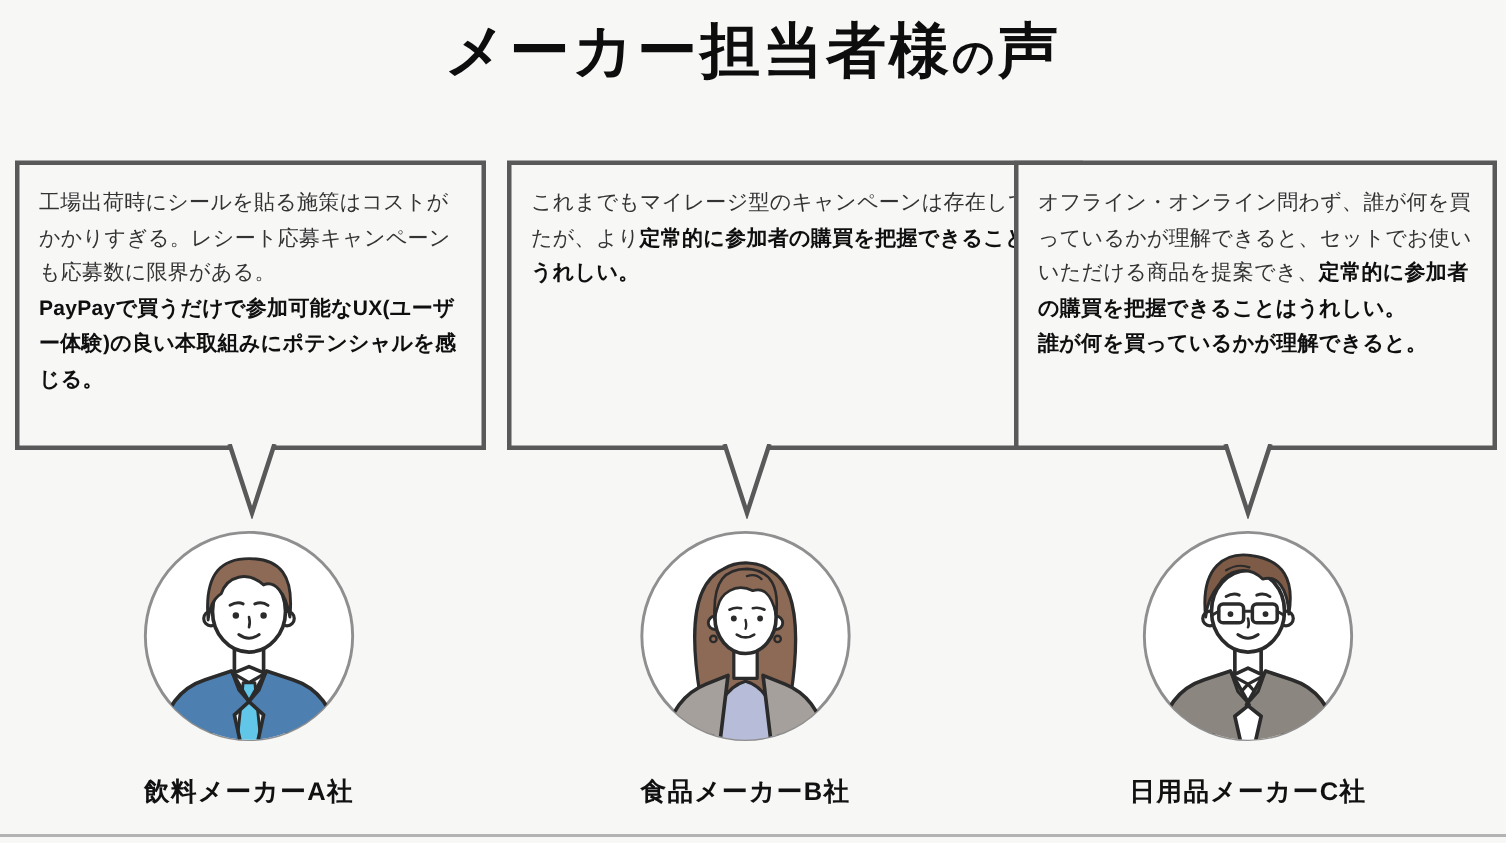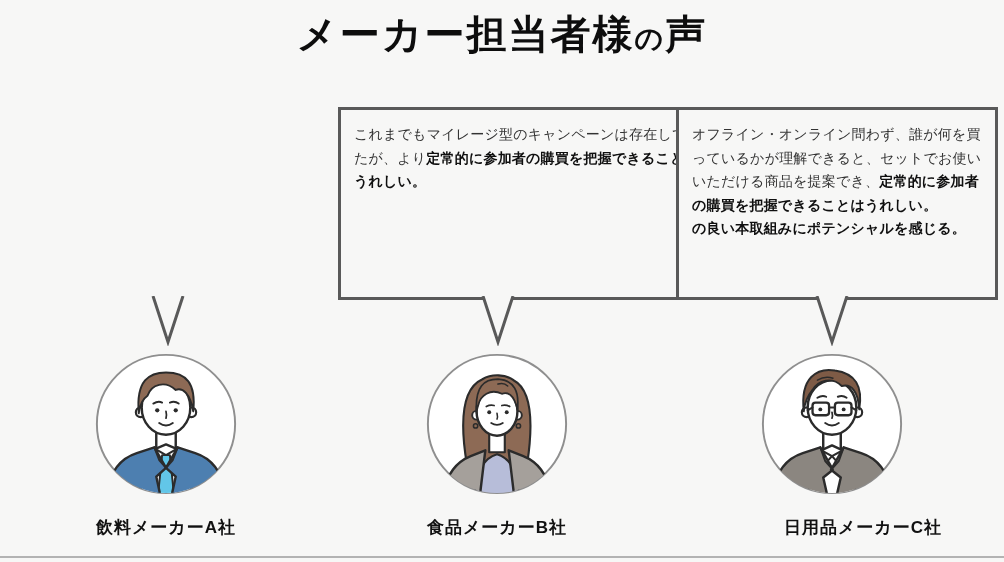--- a/index.html
+++ b/index.html
@@ -38,41 +38,44 @@
   .tail-1 { left:151px; } .tail-2 { left:481px; } .tail-3 { left:815px; }
 
   .avatar { position:absolute; top:351px; width:146px; height:146px; }
   .avatar-1 { left:93px; } .avatar-2 { left:424px; } .avatar-3 { left:759px; }
 
   .company {
     position:absolute; top:516px; width:220px;
     text-align:center; font-size:17px; font-weight:700; color:#111;
     letter-spacing:1px;
   }
-  .company-1 { left:56px; } .company-2 { left:387px; } .company-3 { left:722px;text-align:right; }
+  .company-1 { left:56px; } .company-2 { left:387px; } .company-3 { left:722px; }
 
   .divider {
     position:absolute; top:556px; left:0; width:1004px; height:2px;
     background:#b3b3b3;
   }
 </style>
 </head>
 <body>
 
 <div class="slide">
 
   <h1 class="title"><span>メーカー担当者様</span><span class="particle">の</span><span>声</span></h1>
 
+  <div class="bubble bubble-1">
+    <p><span>工場出荷時にシールを貼る施策はコストがかかりすぎる。レシート応募キャンペーンも応募数に限界がある。</span><br><span class="b">PayPayで買うだけで参加可能なUX(ユーザー体験)の良い本取組みにポテンシャルを感じる。</span></p>
+  </div>
 
   <div class="bubble bubble-2">
     <p><span>これまでもマイレージ型のキャンペーンは存在していたが、より</span><span class="b">定常的に参加者の購買を把握できることはうれしい。</span><br></p>
   </div>
 
   <div class="bubble bubble-3">
-    <p><span>オフライン・オンライン問わず、誰が何を買っているかが理解できると、セットでお使いいただける商品を提案でき、</span><span class="b">定常的に参加者の購買を把握できることはうれしい。</span><br><span class="b">の良い本取組みにポテンシャルを感じる。</span></p>
+    <p><span>オフライン・オンライン問わず、誰が何を買っているかが理解できると、セットでお使いいただける商品を提案でき、</span><span class="b">定常的に参加者の購買を把握できることはうれしい。</span><br><span class="b">誰が何を買っているかが理解できると。</span></p>
   </div>
 
   <svg class="tail tail-1" width="34" height="50" viewBox="0 0 34 50">
     <path d="M2,0 L17,46 L32,0" fill="#f7f7f6" stroke="#595959" stroke-width="3"></path>
   </svg>
   <svg class="tail tail-2" width="34" height="50" viewBox="0 0 34 50">
     <path d="M2,0 L17,46 L32,0" fill="#f7f7f6" stroke="#595959" stroke-width="3"></path>
   </svg>
   <svg class="tail tail-3" width="34" height="50" viewBox="0 0 34 50">
     <path d="M2,0 L17,46 L32,0" fill="#f7f7f6" stroke="#595959" stroke-width="3"></path>

